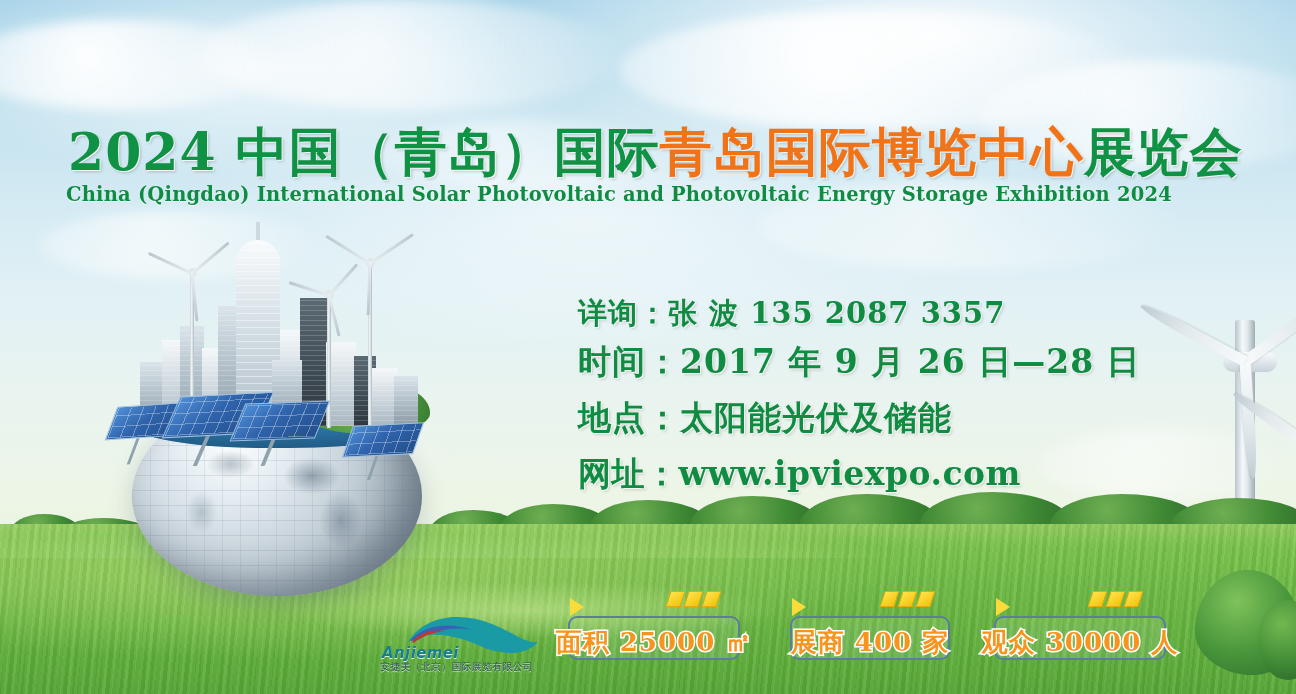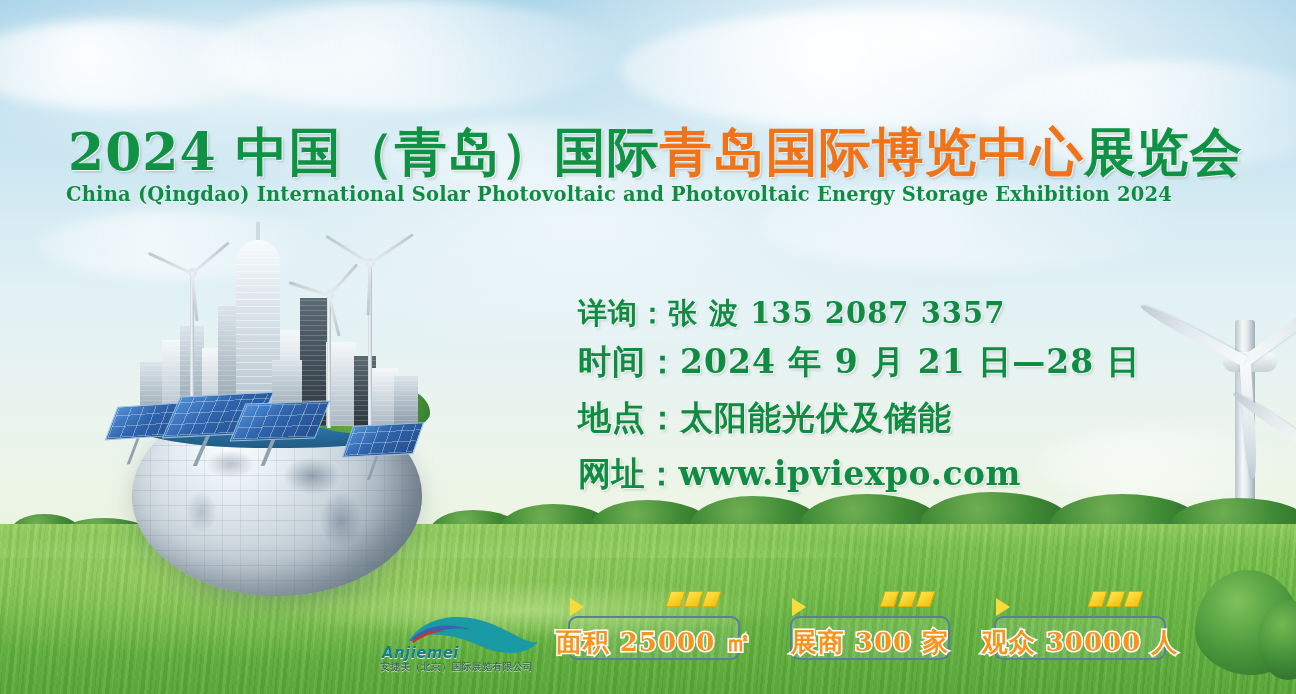--- a/index.html
+++ b/index.html
@@ -385,21 +385,21 @@
 
   <div class="title-cn">
     <span class="g">2024 中国（青岛）国际</span><span class="o">青岛国际博览中心</span><span class="g">展览会</span>
   </div>
 
   <div class="title-en">China (Qingdao) International Solar Photovoltaic and Photovoltaic Energy Storage Exhibition 2024</div>
 
 
   <div class="info">
     <div class="row r-contact">详询：张 波  135 2087 3357</div>
-    <div class="row r-time">时间：2024 年 9 月 21 日—28 日</div>
+    <div class="row r-time">时间：2017 年 9 月 26 日—28 日</div>
     <div class="row r-place">地点：太阳能光伏及储能</div>
     <div class="row r-web">网址：www.ipviexpo.com</div>
   </div>
 
   <div class="blogo">
     <svg class="wave" viewBox="0 0 135 46">
       <path d="M2 30 C20 2, 56 0, 86 12 C108 21, 120 32, 132 30 C120 44, 96 44, 74 34 C48 22, 20 18, 2 30 Z" fill="#1a9aa5"></path>
       <path d="M4 29 C18 12, 44 10, 66 18 C50 14, 26 18, 12 28 Z" fill="#3b5fb5"></path>
       <path d="M6 30 C14 20, 28 17, 40 19 C26 20, 14 25, 8 31 Z" fill="#c0392b"></path>
     </svg>
@@ -417,21 +417,21 @@
     <span>面积 25000 ㎡</span>
   </div>
 
   <div class="arrow" style="left:792px; top:598px;"></div>
   <div class="solar-deco" style="left:882px; top:591px;">
     <i></i>
       <i></i>
       <i></i>
   </div>
   <div class="badge" style="left:790px; top:616px; width:160px;">
-    <span>展商 300 家</span>
+    <span>展商 400 家</span>
   </div>
 
   <div class="arrow" style="left:996px; top:598px;"></div>
   <div class="solar-deco" style="left:1090px; top:591px;">
     <i></i>
       <i></i>
       <i></i>
   </div>
   <div class="badge" style="left:994px; top:616px; width:172px;align-items:center;">
     <span>观众 30000 人</span>

